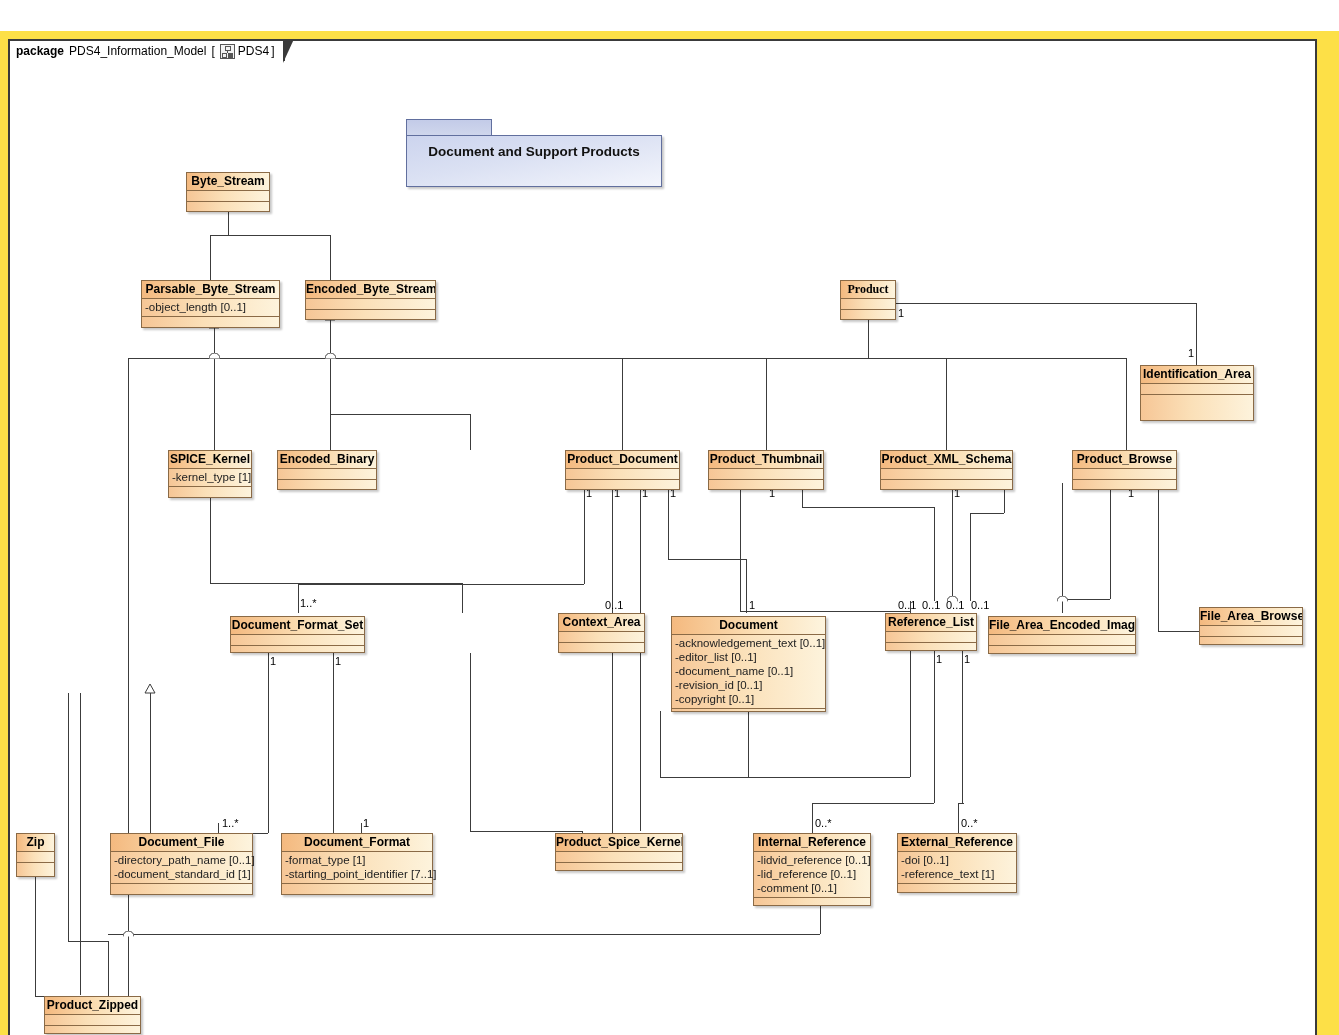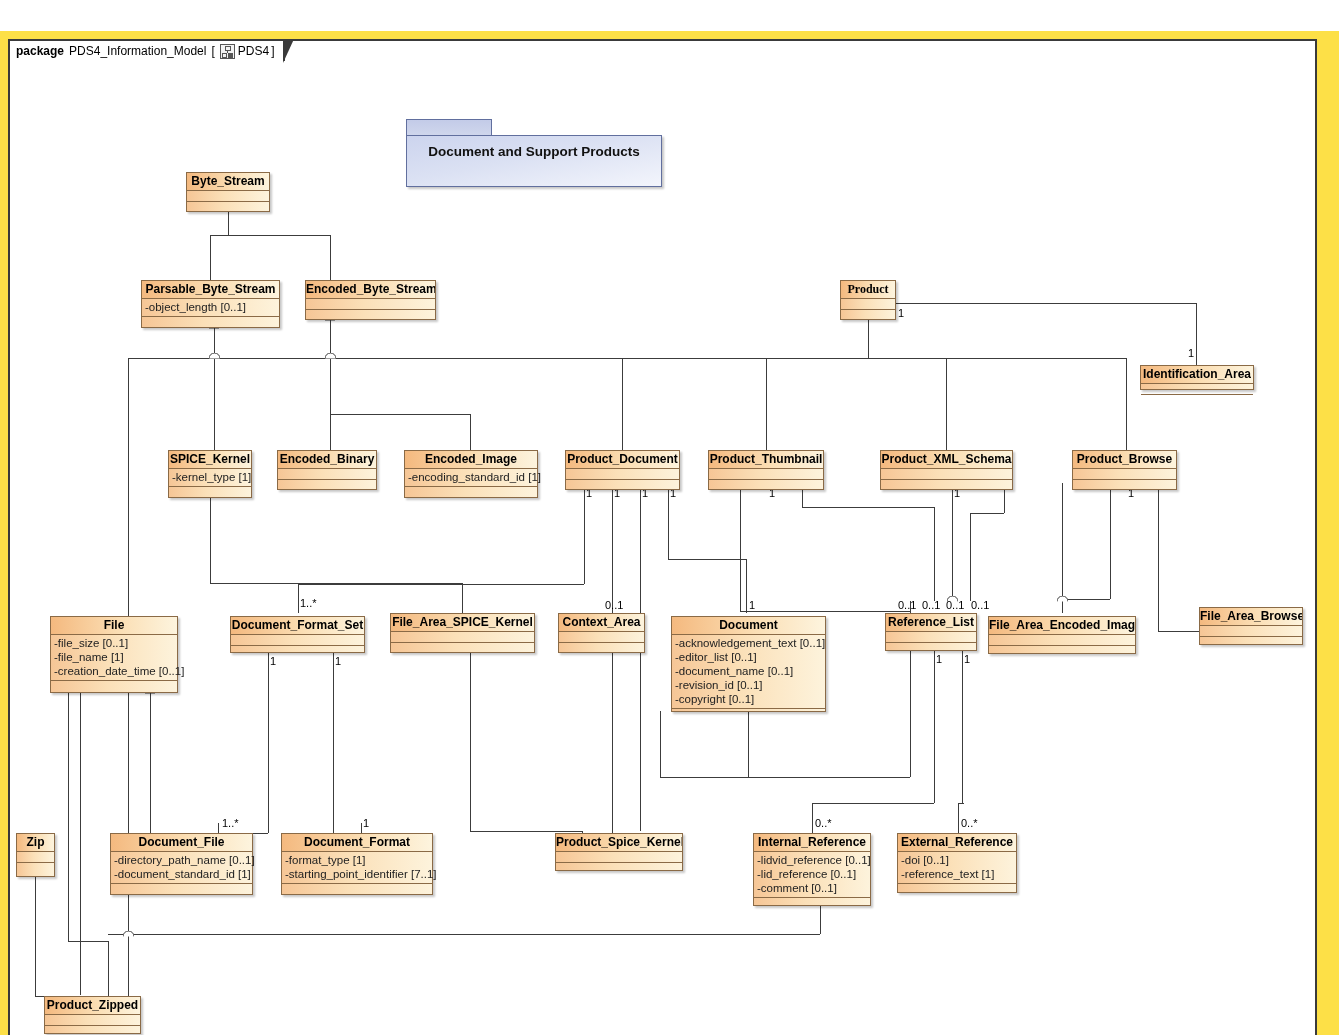--- a/index.html
+++ b/index.html
@@ -276,47 +276,40 @@
     <div class="attrs"></div>
     <div class="ops"></div>
   </div>
 
   <div class="node empty" style="left:840px;top:249px;width:56px;height:40px;font-family:Liberation Serif, serif;">
     <div class="hdr">Product</div>
     <div class="attrs"></div>
     <div class="ops"></div>
   </div>
 
-  <div class="node empty" style="left:1140px;top:334px;width:114px;height:25px;">
+  <div class="node empty" style="left:1140px;top:334px;width:114px;height:56px;">
     <div class="hdr">Identification_Area</div>
     <div class="attrs"></div>
     <div class="ops"></div>
   </div>
 
   <div class="node" style="left:168px;top:419px;width:84px;height:48px;">
     <div class="hdr">SPICE_Kernel</div>
     <div class="attrs">
       <div>-kernel_type [1]</div>
     </div>
     <div class="ops"></div>
   </div>
 
   <div class="node empty" style="left:277px;top:419px;width:100px;height:40px;">
     <div class="hdr">Encoded_Binary</div>
     <div class="attrs"></div>
     <div class="ops"></div>
   </div>
 
-  <div class="node" style="left:404px;top:419px;width:134px;height:48px;">
-    <div class="hdr">Encoded_Image</div>
-    <div class="attrs">
-      <div>-encoding_standard_id [1]</div>
-    </div>
-    <div class="ops"></div>
-  </div>
 
   <div class="node empty" style="left:565px;top:419px;width:115px;height:40px;">
     <div class="hdr">Product_Document</div>
     <div class="attrs"></div>
     <div class="ops"></div>
   </div>
 
   <div class="node empty" style="left:708px;top:419px;width:116px;height:40px;">
     <div class="hdr">Product_Thumbnail</div>
     <div class="attrs"></div>
@@ -328,41 +321,27 @@
     <div class="attrs"></div>
     <div class="ops"></div>
   </div>
 
   <div class="node empty" style="left:1072px;top:419px;width:105px;height:40px;">
     <div class="hdr">Product_Browse</div>
     <div class="attrs"></div>
     <div class="ops"></div>
   </div>
 
-  <div class="node" style="left:50px;top:585px;width:128px;height:77px;">
-    <div class="hdr">File</div>
-    <div class="attrs">
-      <div>-file_size [0..1]</div>
-      <div>-file_name [1]</div>
-      <div>-creation_date_time [0..1]</div>
-    </div>
-    <div class="ops"></div>
-  </div>
 
   <div class="node empty" style="left:230px;top:585px;width:135px;height:37px;">
     <div class="hdr">Document_Format_Set</div>
     <div class="attrs"></div>
     <div class="ops"></div>
   </div>
 
-  <div class="node empty" style="left:390px;top:582px;width:145px;height:40px;">
-    <div class="hdr">File_Area_SPICE_Kernel</div>
-    <div class="attrs"></div>
-    <div class="ops"></div>
-  </div>
 
   <div class="node empty" style="left:558px;top:582px;width:87px;height:40px;">
     <div class="hdr">Context_Area</div>
     <div class="attrs"></div>
     <div class="ops"></div>
   </div>
 
   <div class="node" style="left:671px;top:585px;width:155px;height:96px;">
     <div class="hdr">Document</div>
     <div class="attrs">

